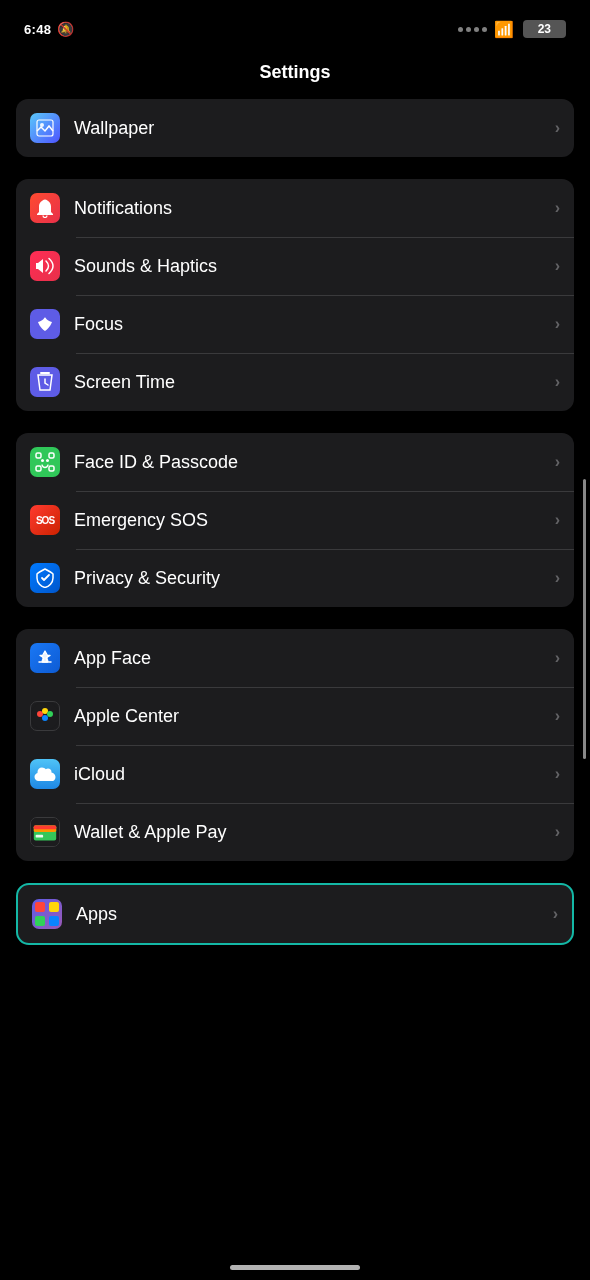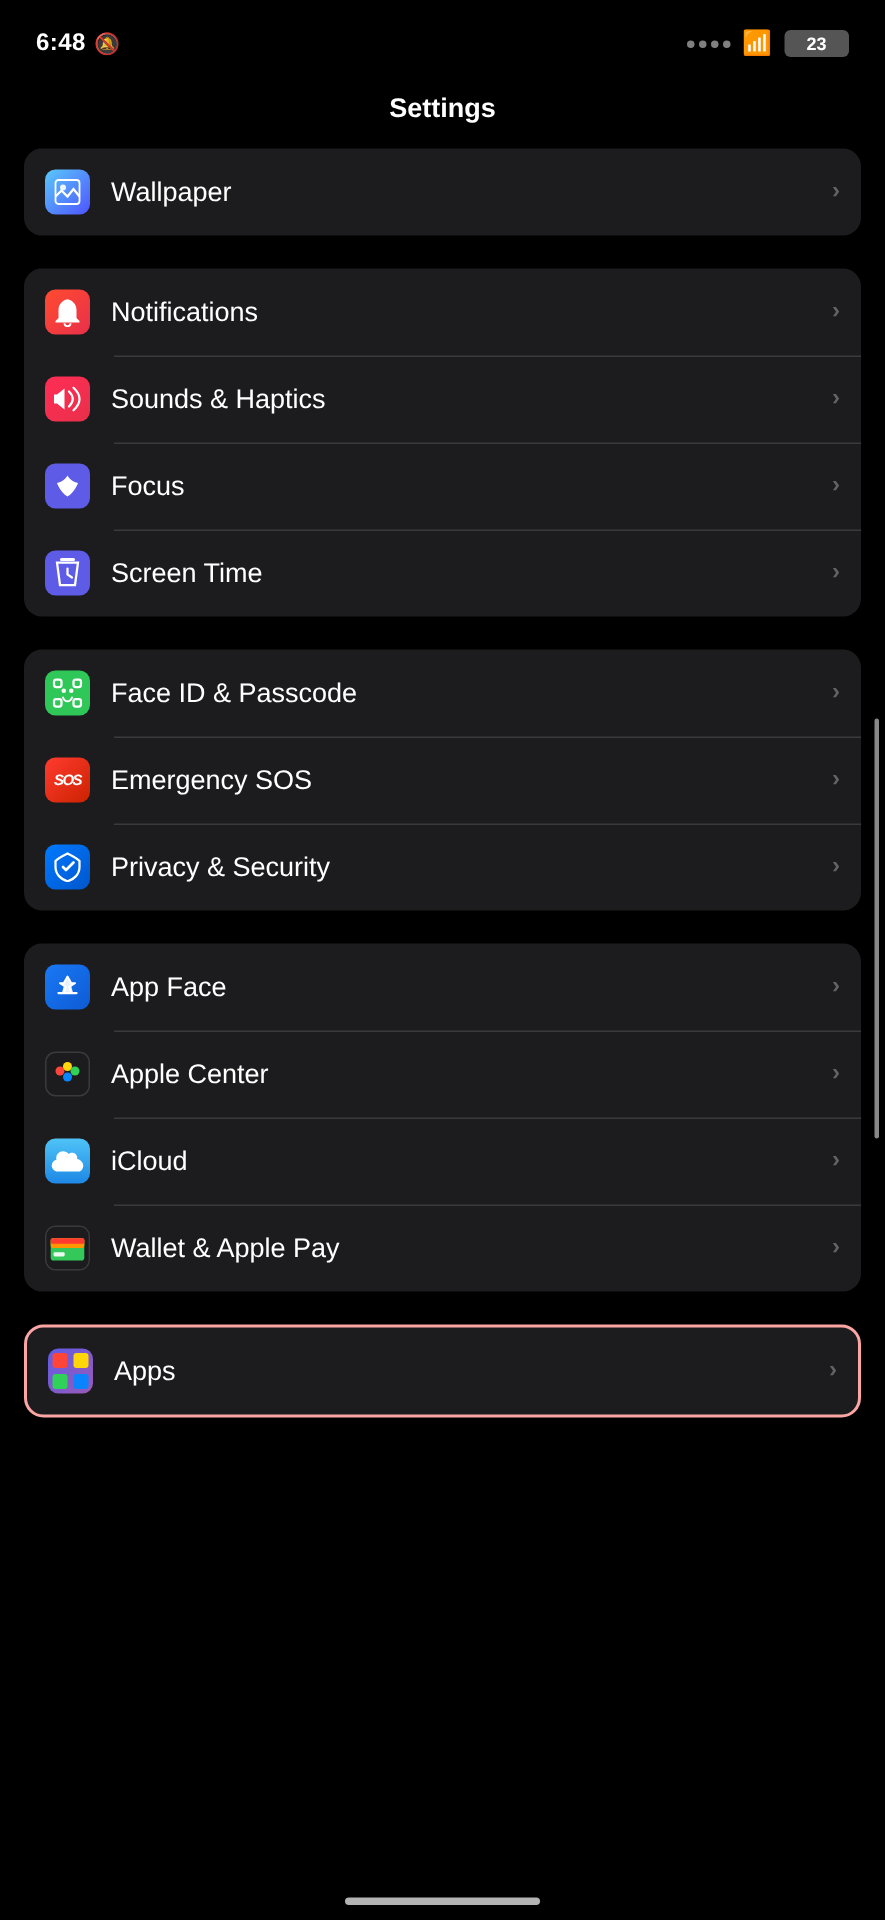--- a/index.html
+++ b/index.html
@@ -16,21 +16,21 @@
 
     
     .status-bar {
       display: flex;
       justify-content: space-between;
       align-items: center;
       padding: 14px 24px 8px;
       height: 52px;
     }
     .status-time {
-      font-size: 16px;
+      font-size: 13px;
       font-weight: 600;
       letter-spacing: 0.3px;
     }
     .status-right {
       display: flex;
       align-items: center;
       gap: 8px;
     }
     .signal-dots {
       display: flex;
@@ -140,21 +140,21 @@
       top: 0;
       width: 3px;
       height: 280px;
       background: #888;
       border-radius: 2px;
       top: 380px;
     }
 
     
     .highlighted-group {
-      border: 2px solid #fca5a5;
+      border: 2px solid #14b8a6;
       border-radius: 13px;
     }
 
     
     .home-indicator {
       position: absolute;
       bottom: 10px;
       left: 50%;
       transform: translateX(-50%);
       width: 130px;
@@ -162,21 +162,20 @@
       background: #fff;
       border-radius: 3px;
       opacity: 0.7;
     }
 
     
     .sos-text {
       font-size: 11px;
       font-weight: 800;
       letter-spacing: -0.5px;
-      font-style: italic;
     }
 
     
     svg { display: block; }
   </style>
 </head>
 <body>
 
 <div class="status-bar">
   <div style="display:flex;align-items:center;gap:6px;">

